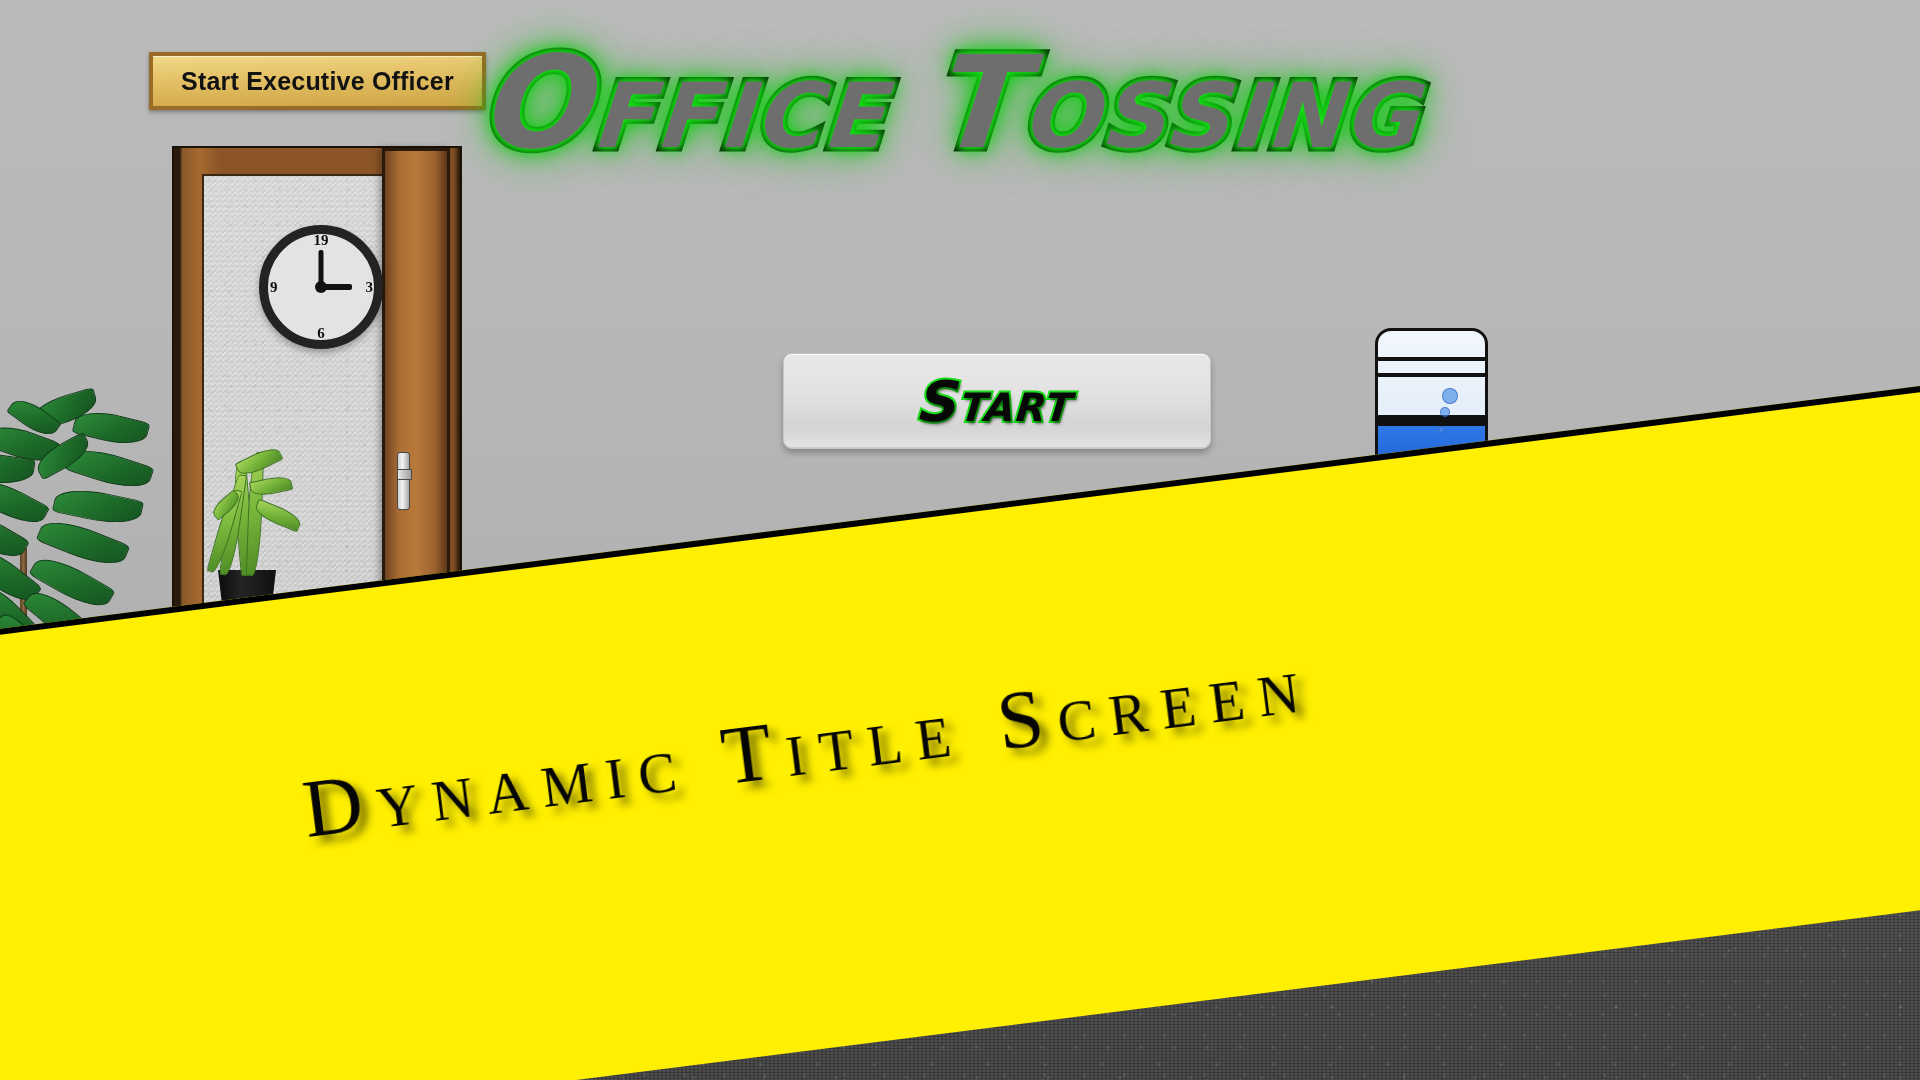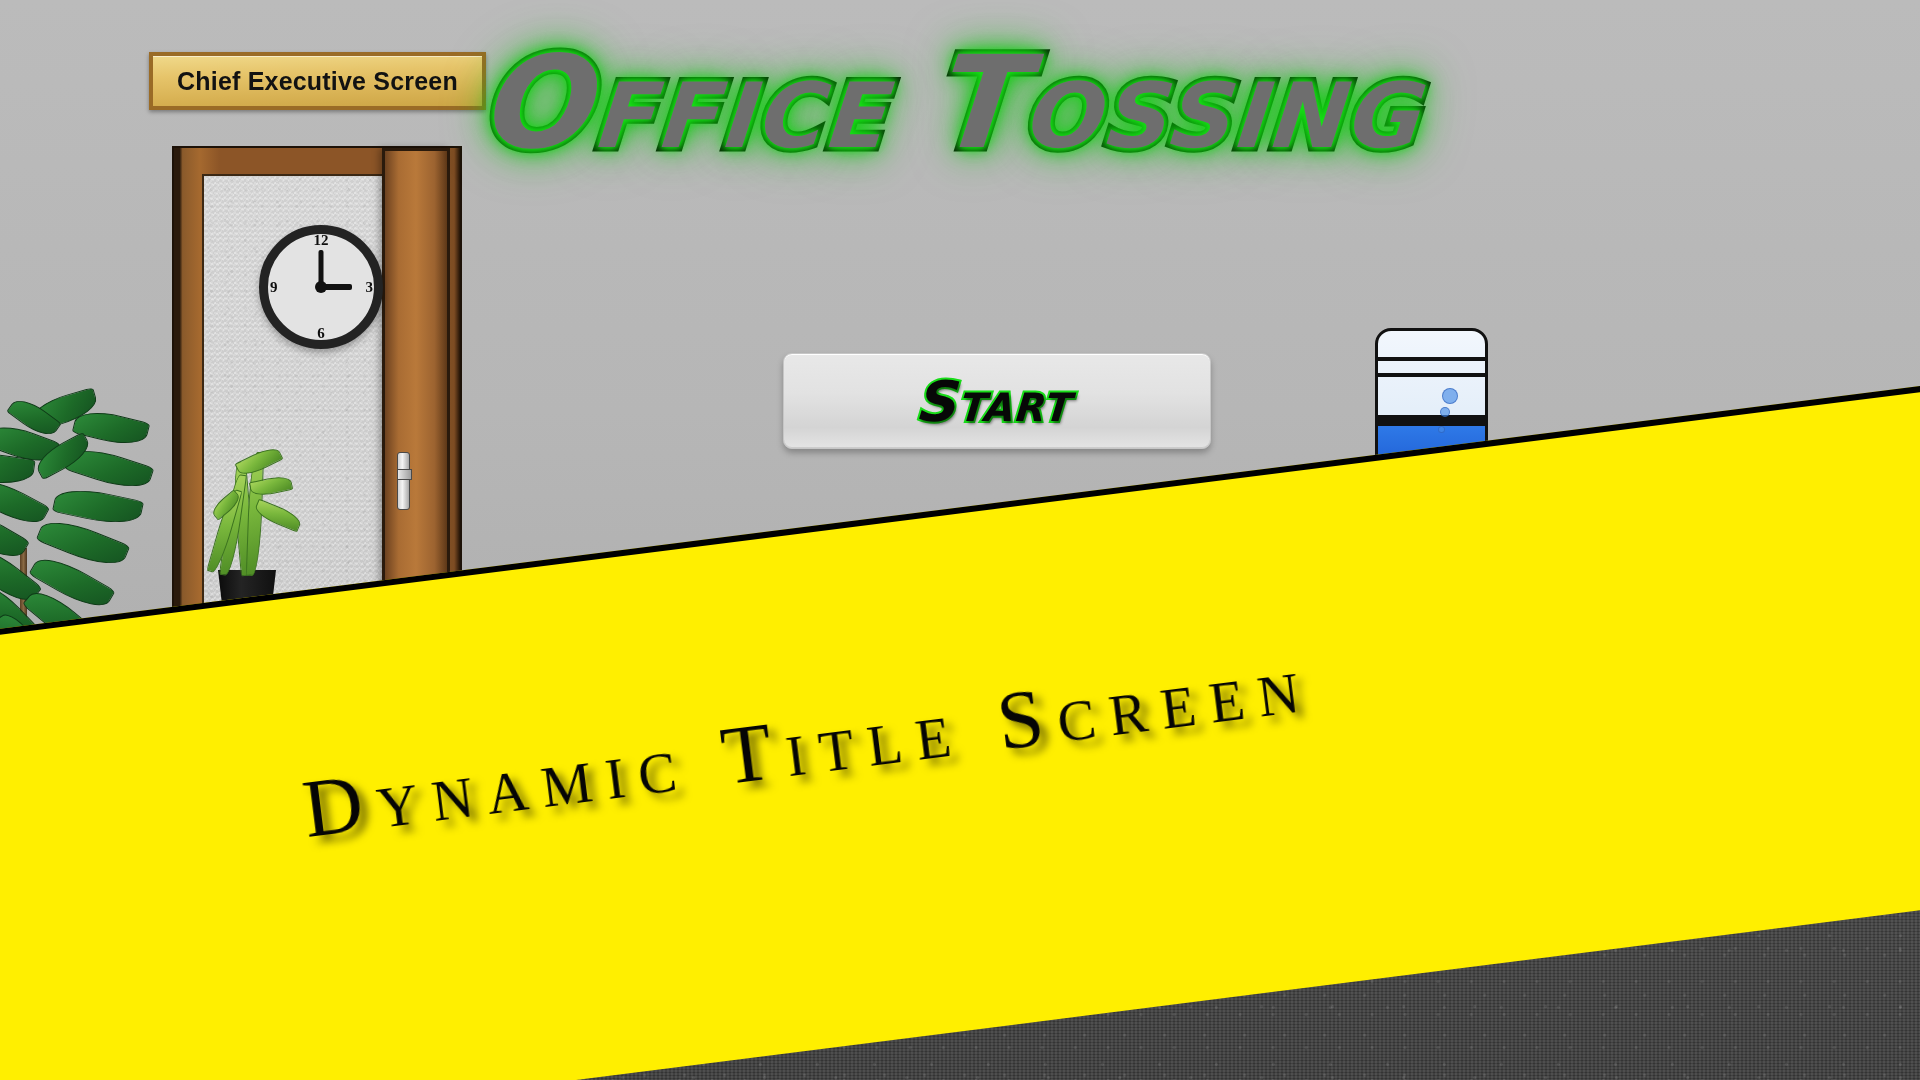--- a/index.html
+++ b/index.html
@@ -274,33 +274,33 @@
 </head>
 <body>
 
 <div id="stage">
 
   <div class="wall"></div>
   <div class="baseboard"></div>
   <div class="floor"></div>
 
   <div class="plaque">
-    <span>Chief Executive Screen</span>
+    <span>Start Executive Officer</span>
   </div>
 
   <div class="doorway">
     <div class="door-frame"></div>
     <div class="door-inner"></div>
     <div class="hall-floor"></div>
   </div>
   <div class="door-panel"></div>
   <div class="door-handle"></div>
 
   <div class="clock">
-    <span class="num n12">12</span>
+    <span class="num n12">19</span>
     <span class="num n3">3</span>
     <span class="num n6">6</span>
     <span class="num n9">9</span>
     <div class="hand hand-hour"></div>
     <div class="hand hand-min"></div>
     <div class="pivot"></div>
   </div>
 
   <div class="drac">
     <div class="pot"></div>

